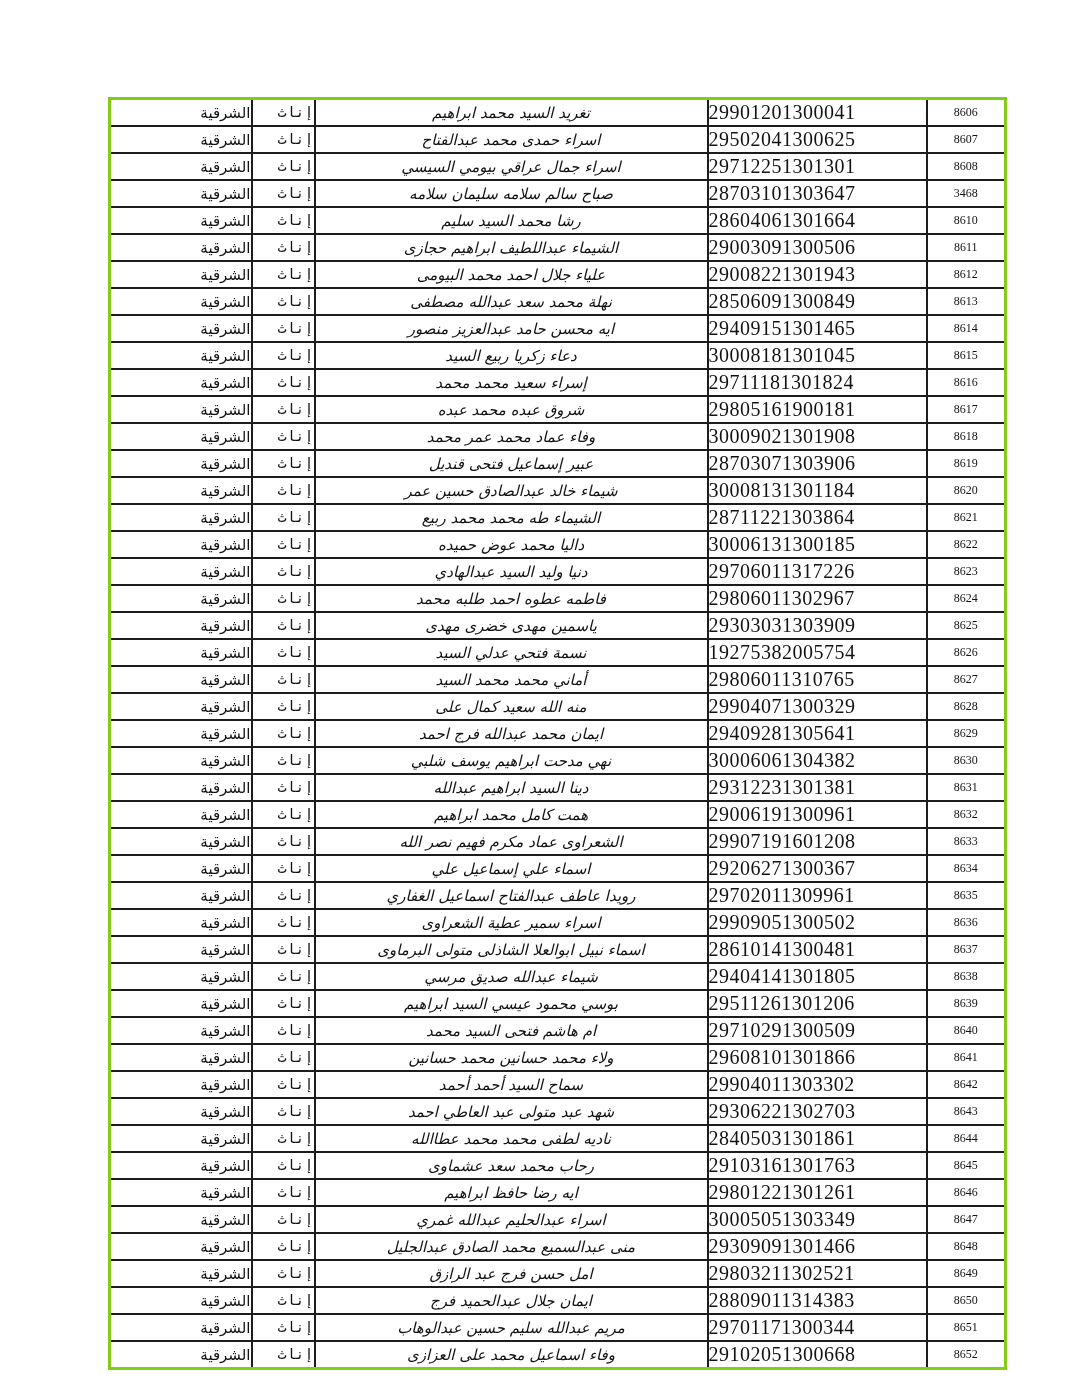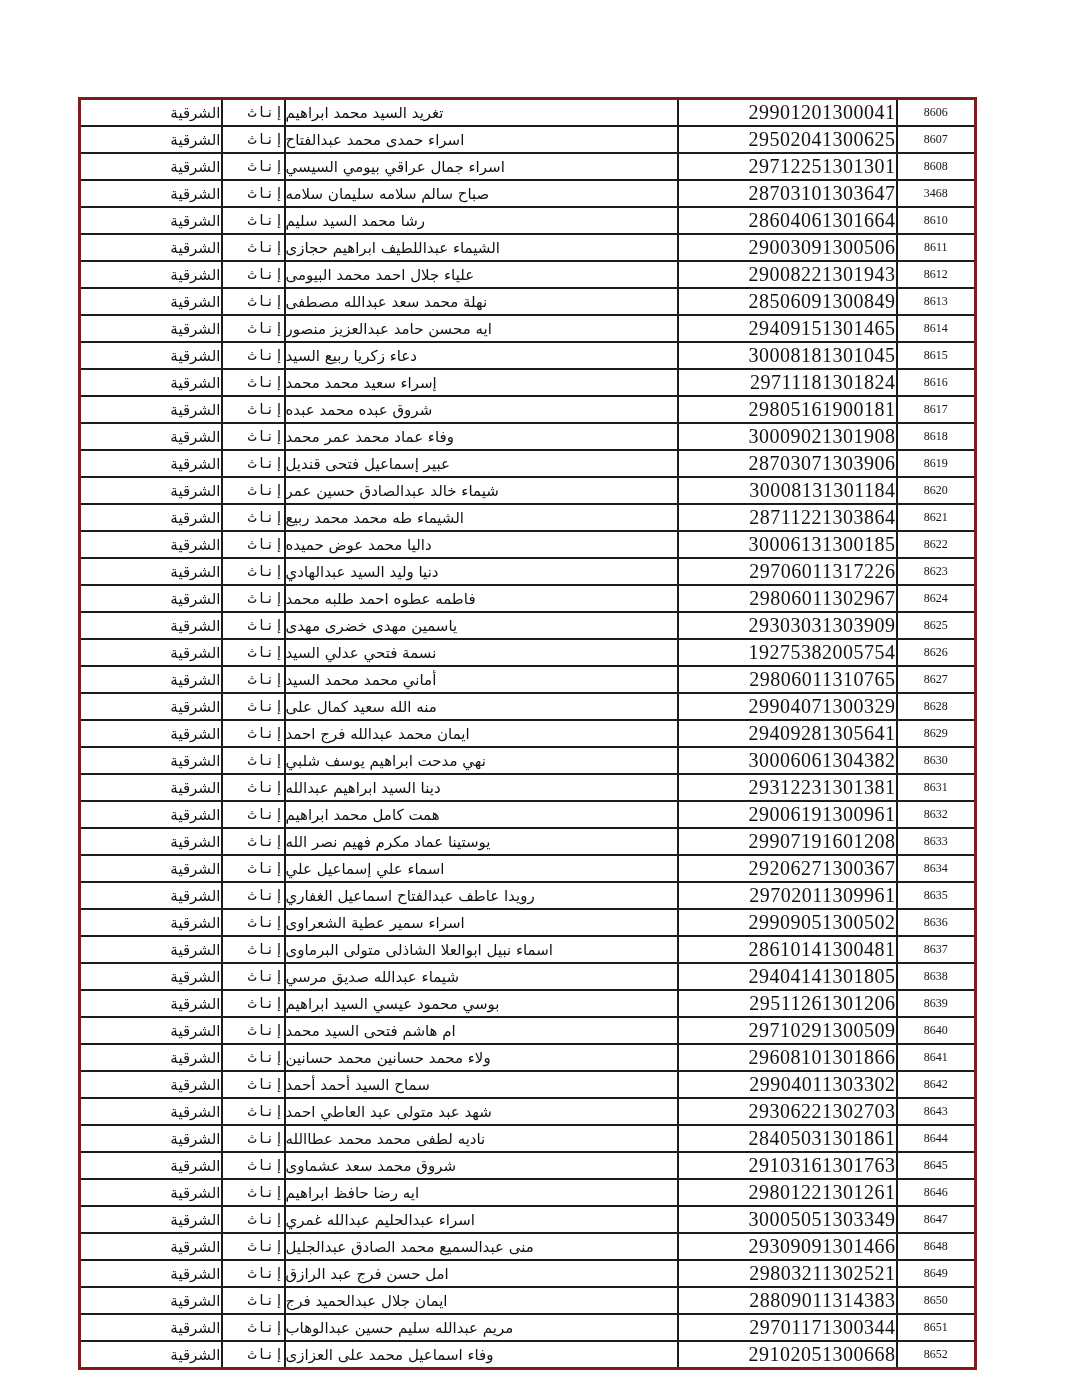--- a/index.html
+++ b/index.html
@@ -9,27 +9,27 @@
   }
   .scan-page {
     position: relative;
     width: 1080px;
     height: 1398px;
     background: #ffffff;
     overflow: hidden;
   }
   table.roster {
     position: absolute;
-    left: 78px;
+    left: 108px;
     top: 97px;
     width: 896px;
     height: 1206px;
     border-collapse: collapse;
     table-layout: fixed;
-    border: 3px solid #7f1d1d;
+    border: 3px solid #84cc16;
   }
   table.roster td {
     border: 2px solid #1c1c1c;
     padding: 0;
     margin: 0;
     overflow: hidden;
     white-space: nowrap;
     vertical-align: middle;
     color: #121212;
     height: 25px;
@@ -43,28 +43,29 @@
   }
   td.gender-cell {
     direction: rtl;
     text-align: right;
     padding-right: 10px;
     font-family: Liberation Mono, monospace;
     font-size: 15px;
   }
   td.name-cell {
     direction: rtl;
-    text-align: left;
+    text-align: center;
     padding-right: 3px;
     font-family: "DejaVu Sans", sans-serif;
     font-size: 15px;
+    font-style: italic;
   }
   td.id-cell {
     border: 3px solid #000000;
-    text-align: right;
+    text-align: left;
     padding-right: 10px;
     font-family: "Liberation Serif", serif;
     font-size: 20px;
     letter-spacing: 0.5px;
   }
   td.serial-cell {
     text-align: center;
     padding-right: 9px;
     font-family: "Liberation Serif", serif;
     font-size: 12px;
@@ -268,21 +269,21 @@
         <tr>
     <td class="region-cell">الشرقية</td>
     <td class="gender-cell">إناث</td>
     <td class="name-cell">همت كامل محمد ابراهيم</td>
     <td class="id-cell">29006191300961</td>
     <td class="serial-cell">8632</td>
   </tr>
         <tr>
     <td class="region-cell">الشرقية</td>
     <td class="gender-cell">إناث</td>
-    <td class="name-cell">يوستينا عماد مكرم فهيم نصر الله</td>
+    <td class="name-cell">الشعراوى عماد مكرم فهيم نصر الله</td>
     <td class="id-cell">29907191601208</td>
     <td class="serial-cell">8633</td>
   </tr>
         <tr>
     <td class="region-cell">الشرقية</td>
     <td class="gender-cell">إناث</td>
     <td class="name-cell">اسماء علي إسماعيل علي</td>
     <td class="id-cell">29206271300367</td>
     <td class="serial-cell">8634</td>
   </tr>
@@ -352,21 +353,21 @@
         <tr>
     <td class="region-cell">الشرقية</td>
     <td class="gender-cell">إناث</td>
     <td class="name-cell">ناديه لطفى محمد محمد عطاالله</td>
     <td class="id-cell">28405031301861</td>
     <td class="serial-cell">8644</td>
   </tr>
         <tr>
     <td class="region-cell">الشرقية</td>
     <td class="gender-cell">إناث</td>
-    <td class="name-cell">شروق محمد سعد عشماوى</td>
+    <td class="name-cell">رحاب محمد سعد عشماوى</td>
     <td class="id-cell">29103161301763</td>
     <td class="serial-cell">8645</td>
   </tr>
         <tr>
     <td class="region-cell">الشرقية</td>
     <td class="gender-cell">إناث</td>
     <td class="name-cell">ايه رضا حافظ ابراهيم</td>
     <td class="id-cell">29801221301261</td>
     <td class="serial-cell">8646</td>
   </tr>

